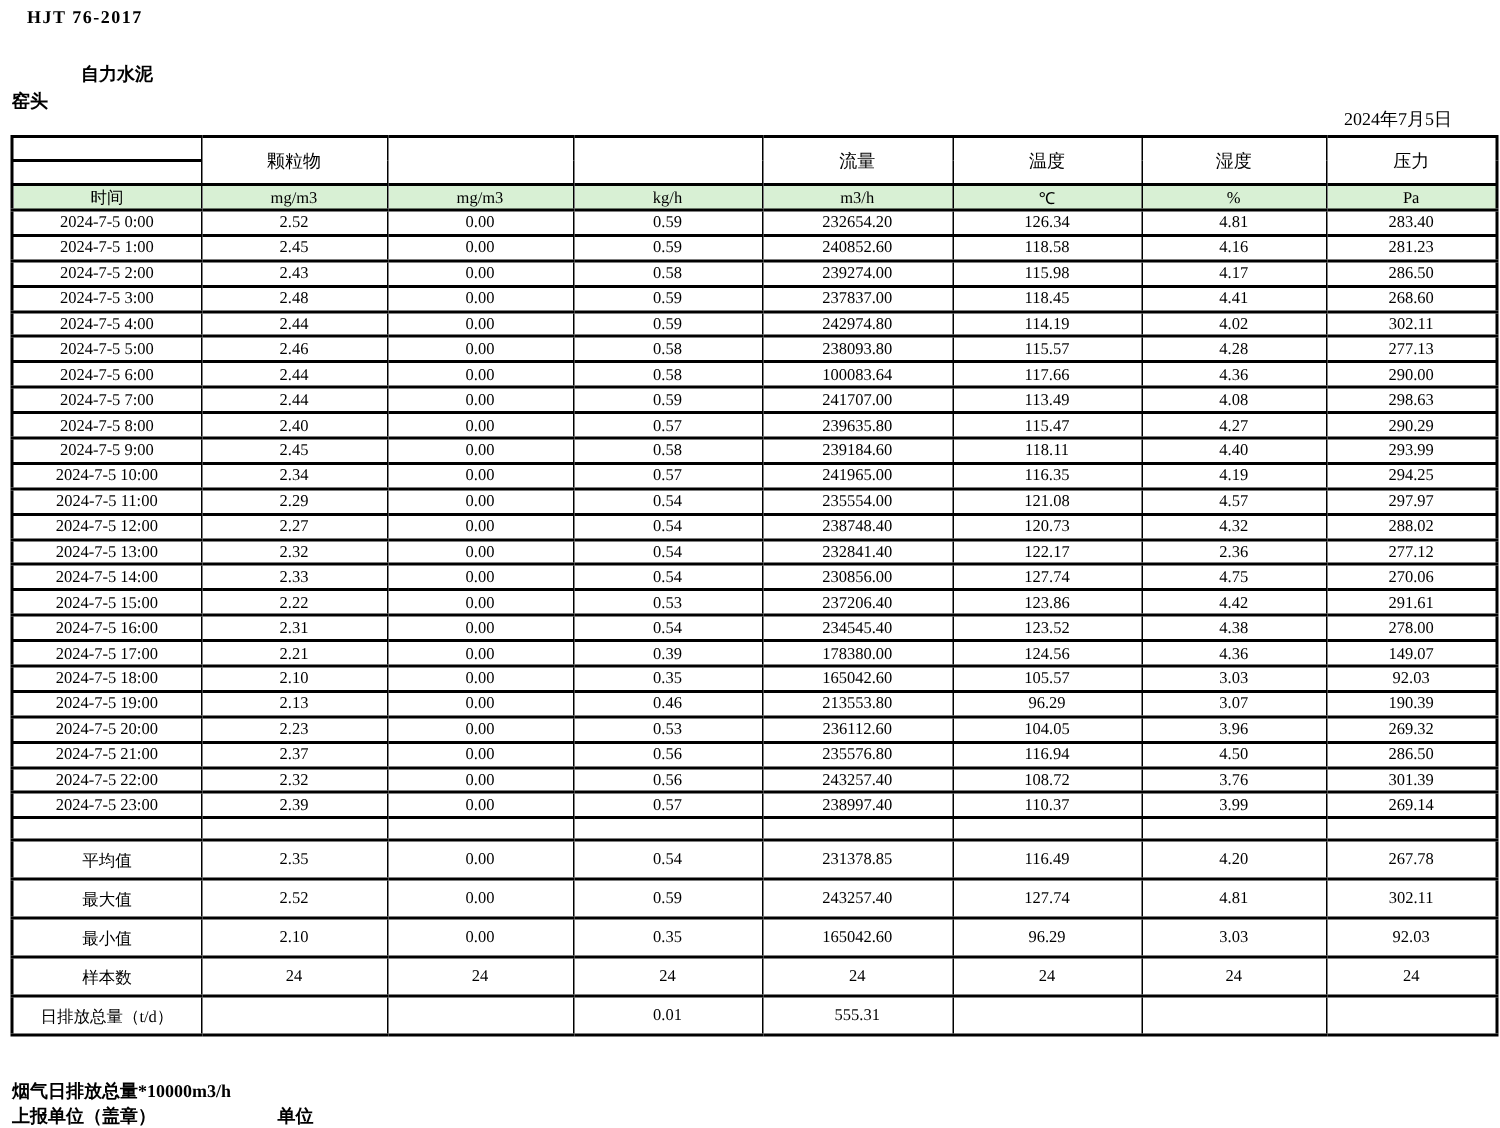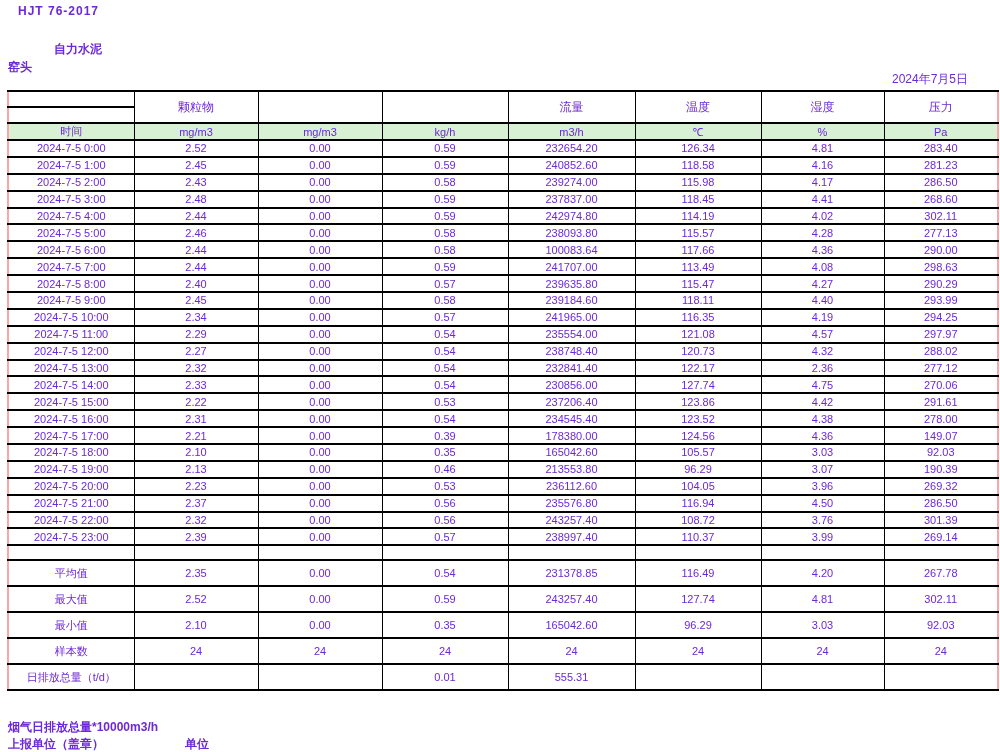--- a/index.html
+++ b/index.html
@@ -1,42 +1,42 @@
 <!DOCTYPE html>
 <html><head>
 <meta charset="utf-8">
 <style>
   * { margin:0; padding:0; box-sizing:border-box; }
   html,body { background:#ffffff; }
   .page {
     position:relative;
     width:1000px; height:752px;
     background:#ffffff;
-    color:#6d28d9;
-    font-family:Liberation Sans, sans-serif;
+    color:#000000;
+    font-family:Liberation Serif, serif;
     overflow:hidden;
   }
   .std-no {
     position:absolute; left:18px; top:4px;
     font-size:12px; font-weight:bold; letter-spacing:1px;
   }
   .doc-title {
     position:absolute; left:0; top:22px; width:100%;
     text-align:center; font-size:15px; font-weight:bold; letter-spacing:1px;
   }
   .company { position:absolute; left:8px; top:41px; font-size:12px; font-weight:bold;margin-left:46px; }
   .station { position:absolute; left:8px; top:59px; font-size:12px; font-weight:bold; }
   .report-date { position:absolute; right:32px; top:71px; font-size:12px; }
 
   table.report {
     position:absolute; left:7px; top:90px;
     width:990px;
     border-collapse:collapse;
     table-layout:fixed;
-    border:2px solid #fca5a5;
+    border:2px solid #000000;
   }
   table.report td {
     border-left:1px solid #000;
     border-right:1px solid #000;
     border-top:2px solid #000;
     border-bottom:2px solid #000;
     text-align:center;
     vertical-align:middle;
     font-size:11px;
     padding:0;

